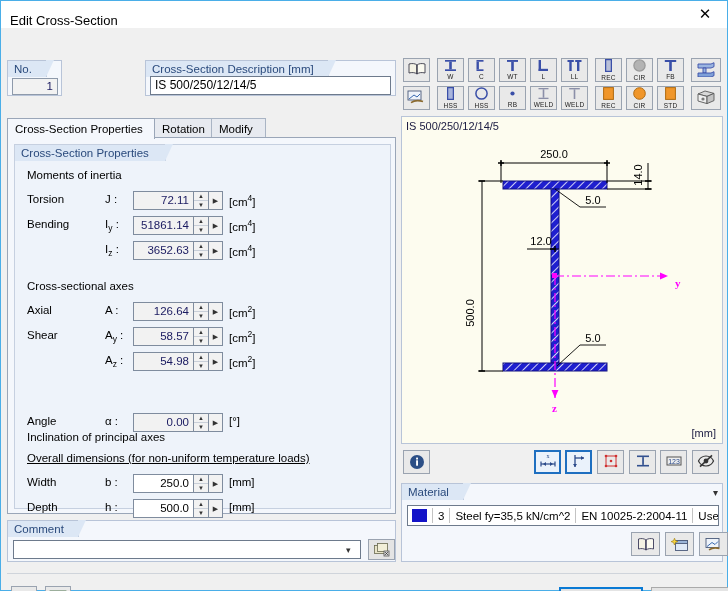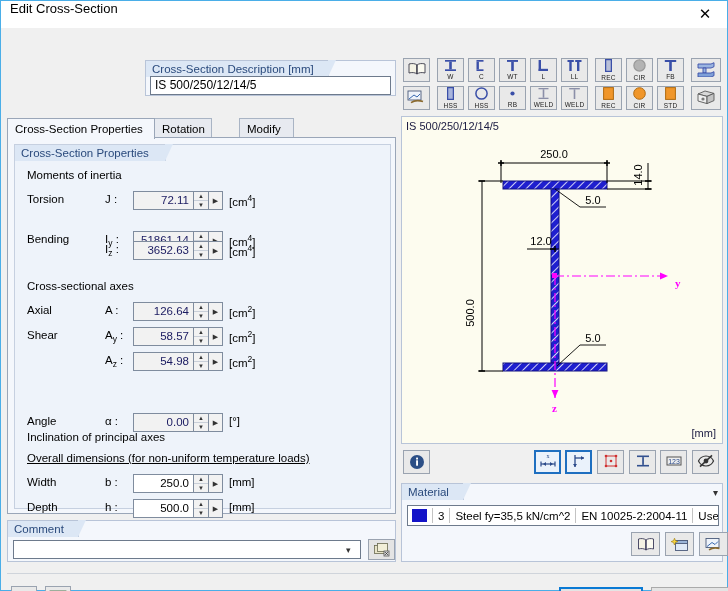--- a/index.html
+++ b/index.html
@@ -16,21 +16,21 @@
   .window {
     position: absolute; inset: 0;
     background: #f0f0f0;
     border: 1px solid #4aaee8;
     display: flex; flex-direction: column;
   }
   
   .titlebar {
     height: 27px; flex: 0 0 27px;
     background: #ffffff;
-    display: flex; align-items: flex-start;
+    display: flex; align-items: flex-end;
     padding-left: 9px;
     position: relative;
   }
   .titlebar .title { font-size: 13px; color: #000; }
   .closebtn {
     position: absolute; right: 0; top: 0;
     width: 44px; height: 26px;
     display: flex; align-items: center; justify-content: center;
     cursor: pointer; font-size: 15px; color: #000; background: #ffffff;
   }
@@ -241,52 +241,56 @@
 
 <div class="window">
 
   <div class="titlebar">
     <span class="title">Edit Cross-Section</span>
     <div class="closebtn">✕</div>
   </div>
 
   <div class="body">
 
+    <div class="gbox" id="no-group">
+      <div class="gbox-head">No.</div>
+      <div class="ro-input" id="no-input">1</div>
+    </div>
 
 
     <div class="gbox" id="desc-group">
       <div class="gbox-head">Cross-Section Description [mm]</div>
       <div class="tx-input" id="desc-input">IS 500/250/12/14/5</div>
     </div>
 
     <div class="tabstrip" id="tabstrip">
         <div class="tab active" style="left: 0px; width: 148px;">Cross-Section Properties</div>
         <div class="tab" style="left: 147px; width: 58px;">Rotation</div>
-        <div class="tab" style="left: 204px; width: 55px; margin-left: 28px;">Modify</div>
+        <div class="tab" style="left: 204px; width: 55px;">Modify</div>
       </div>
 
     <div id="props-panel">
       <div id="props-inner">
         <div class="gbox-head">Cross-Section Properties</div>
         <div id="props-content">
             <div class="section-title" style="top: 24px;">Moments of inertia</div>
             <div class="prow" style="top: 46px;">
               <div class="lbl">Torsion</div>
               <div class="sym">J :</div>
               <div class="spin">
                 <div class="val">72.11</div>
                 <div class="arrows">
                   <div class="a">▲</div>
                   <div class="a">▼</div>
                 </div>
                 <div class="more">▶</div>
               </div>
               <div class="unit">[cm<sup>4</sup>]</div>
             </div>
-            <div class="prow" style="top: 86px;">
+            <div class="prow" style="top: 71px;">
               <div class="lbl">Bending</div>
               <div class="sym">I<sub>y</sub> :</div>
               <div class="spin">
                 <div class="val">51861.14</div>
                 <div class="arrows">
                   <div class="a">▲</div>
                   <div class="a">▼</div>
                 </div>
                 <div class="more">▶</div>
               </div>

